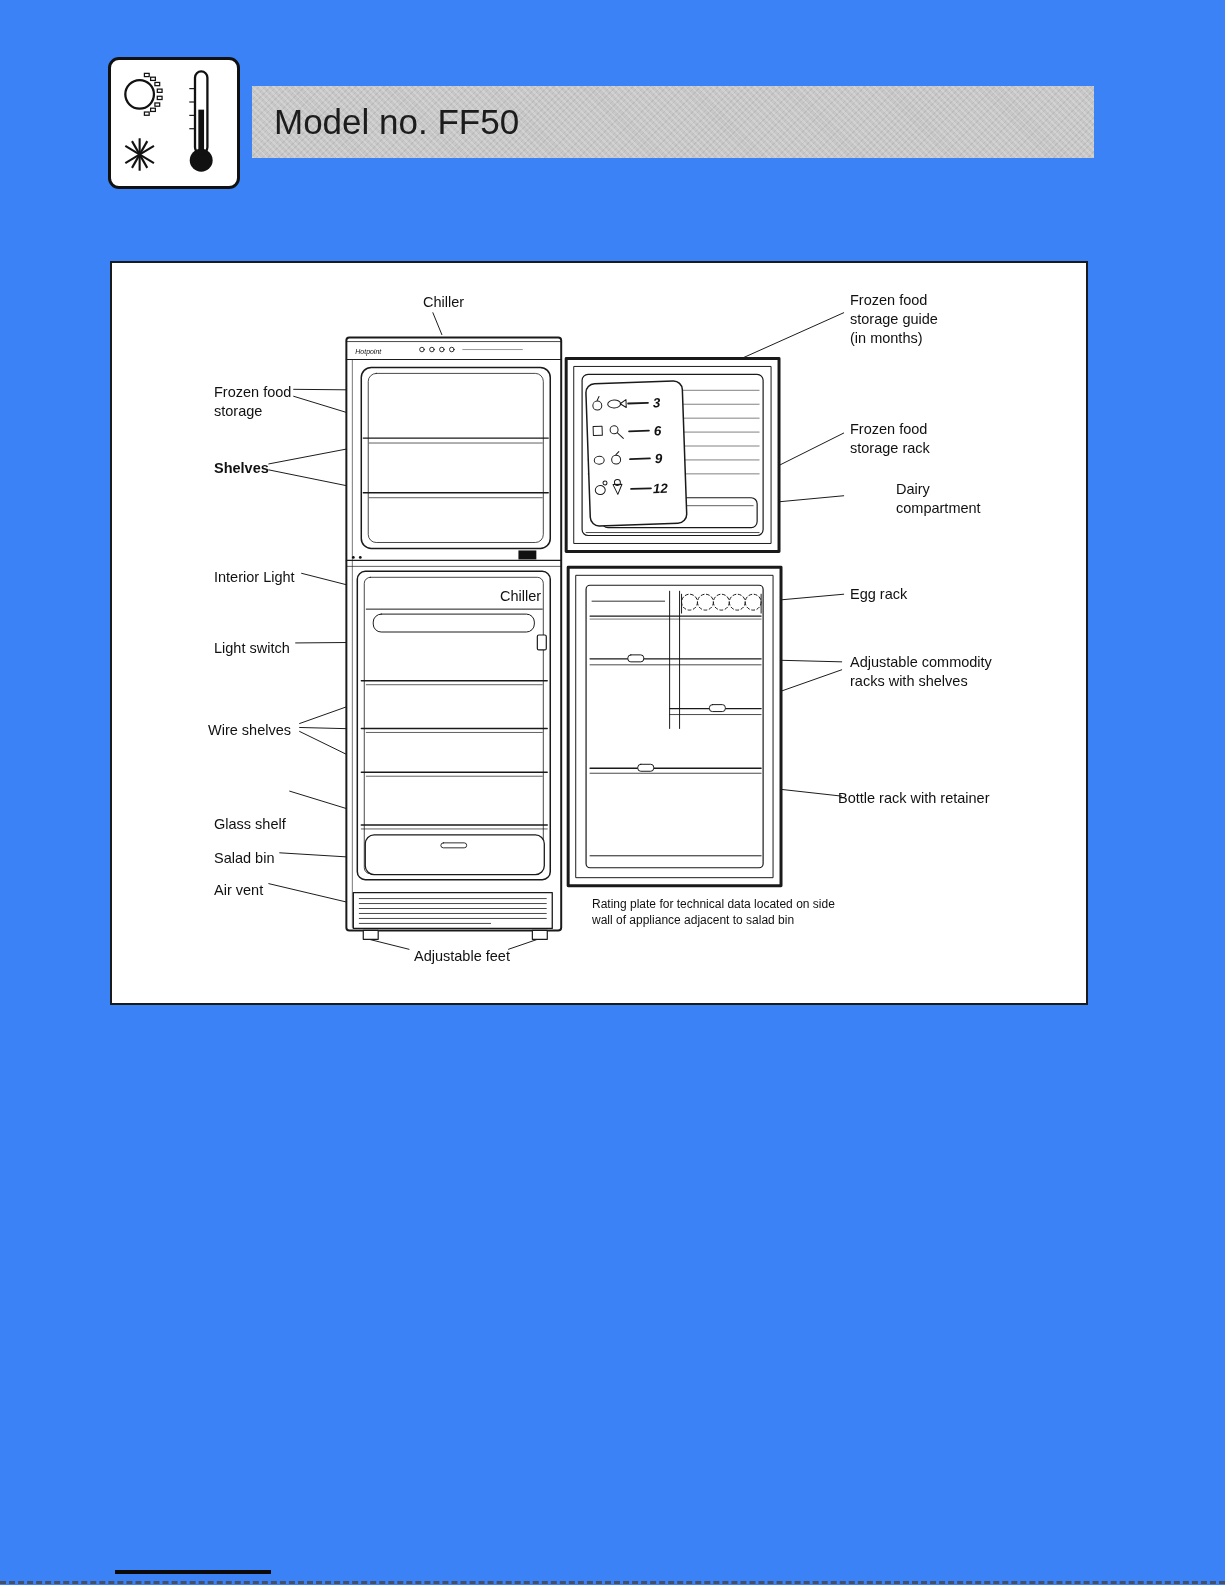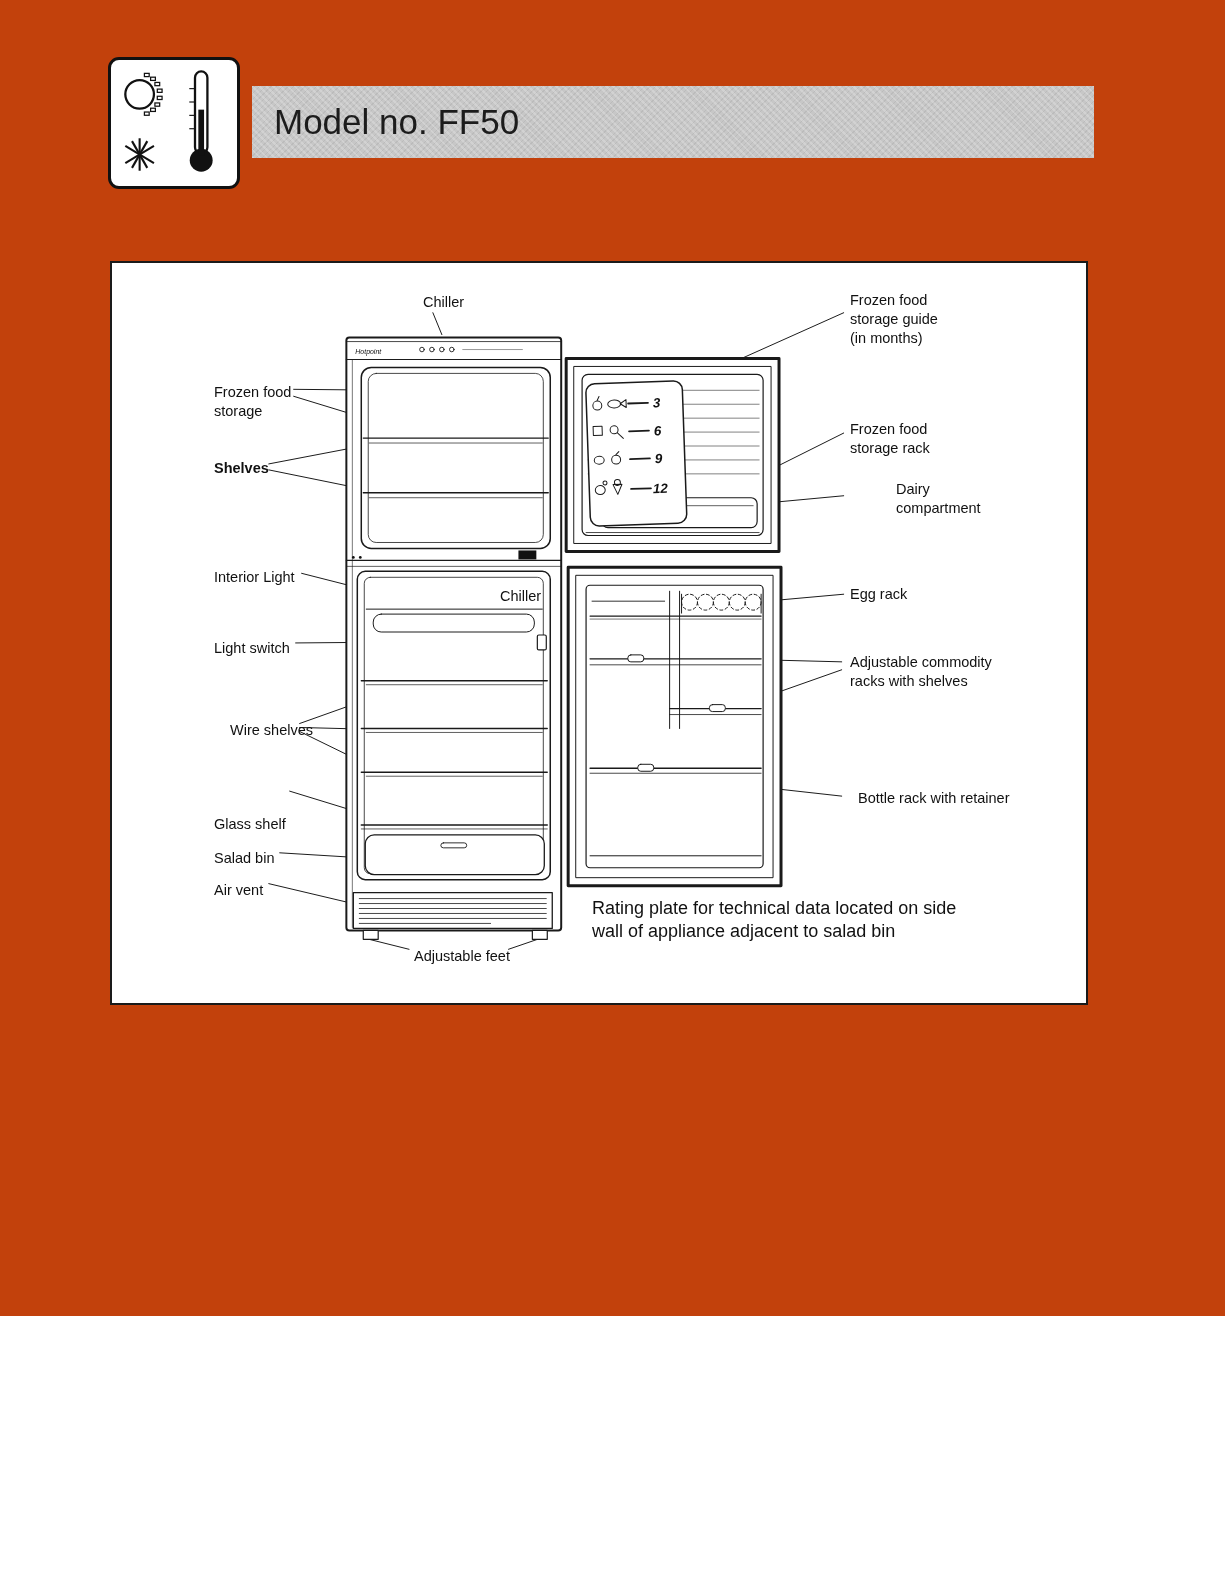--- a/index.html
+++ b/index.html
@@ -1,20 +1,20 @@
 <!DOCTYPE html>
 <html><head>
 <meta charset="utf-8">
 <style>
   html,body{margin:0;padding:0;background:#ffffff;}
   .page{
     position:relative;
     width:1225px;
-    height:1316px;
-    background:#c2410c;
+    height:1585px;
+    background:#3b82f6;
     font-family:"Liberation Sans", sans-serif;
     color:#111;
     overflow:hidden;
   }
   
   .icon-box{
     position:absolute;
     left:108px; top:57px;
     width:132px; height:132px;
     border:3px solid #111;
@@ -66,21 +66,21 @@
     position:absolute; inset:0;
     width:100%; height:100%;
   }
   .lbl{
     position:absolute;
     font-size:14.5px;
     line-height:1.3;
     color:#111;
     white-space:pre-line;
   }
-  .lbl.small{font-size:18px;}
+  .lbl.small{font-size:12px;}
 
   .guide-num{
     font-family:"Liberation Sans", sans-serif;
     font-weight:bold;
     font-style:italic;
   }
 
   
   .footer-line{
     position:absolute;
@@ -355,38 +355,38 @@
         </g>
       </g>
     </svg>
 
     <div class="lbl" style="left:311px; top:30px;">Chiller</div>
     <div class="lbl" style="left:102px; top:120px;">Frozen food
 storage</div>
     <div class="lbl" style="left:102px; top:196px;font-weight:bold;">Shelves</div>
     <div class="lbl" style="left:102px; top:305px;">Interior Light</div>
     <div class="lbl" style="left:102px; top:376px;">Light switch</div>
-    <div class="lbl" style="left:118px; top:458px;">Wire shelves</div>
+    <div class="lbl" style="left:96px; top:458px;">Wire shelves</div>
     <div class="lbl" style="left:102px; top:524px;margin-top:28px;">Glass shelf</div>
     <div class="lbl" style="left:102px; top:586px;">Salad bin</div>
     <div class="lbl" style="left:102px; top:618px;">Air vent</div>
     <div class="lbl" style="left:302px; top:684px;">Adjustable feet</div>
     <div class="lbl" style="left:388px; top:324px;">Chiller</div>
 
     <div class="lbl" style="left:738px; top:28px;">Frozen food
 storage guide
 (in months)</div>
     <div class="lbl" style="left:738px; top:157px;">Frozen food
 storage rack</div>
     <div class="lbl" style="left:738px; top:217px;margin-left:46px;">Dairy
 compartment</div>
     <div class="lbl" style="left:738px; top:322px;">Egg rack</div>
     <div class="lbl" style="left:738px; top:390px;">Adjustable commodity
 racks with shelves</div>
-    <div class="lbl" style="left:746px; top:526px;">Bottle rack with retainer</div>
+    <div class="lbl" style="left:726px; top:526px;">Bottle rack with retainer</div>
 
     <div class="lbl small" style="left:480px; top:634px;">Rating plate for technical data located on side
 wall of appliance adjacent to salad bin</div>
   </div>
 
   <div class="footer-line"></div>
   <div class="scan-artifact-bottom"></div>
 </div>
 
 </body></html>

